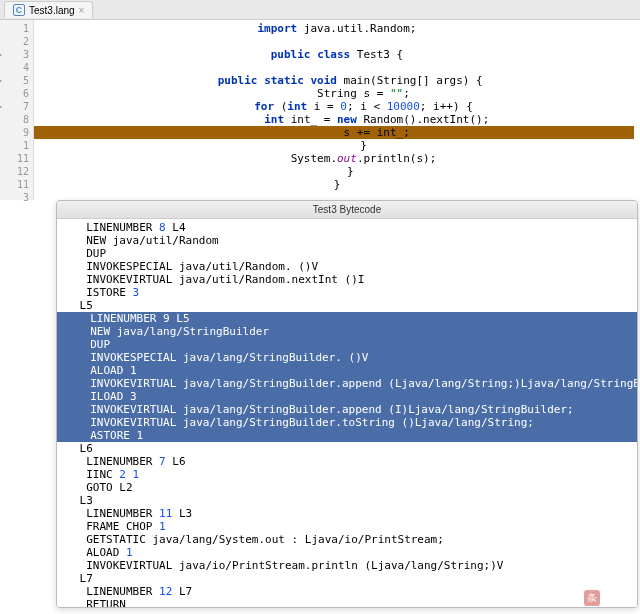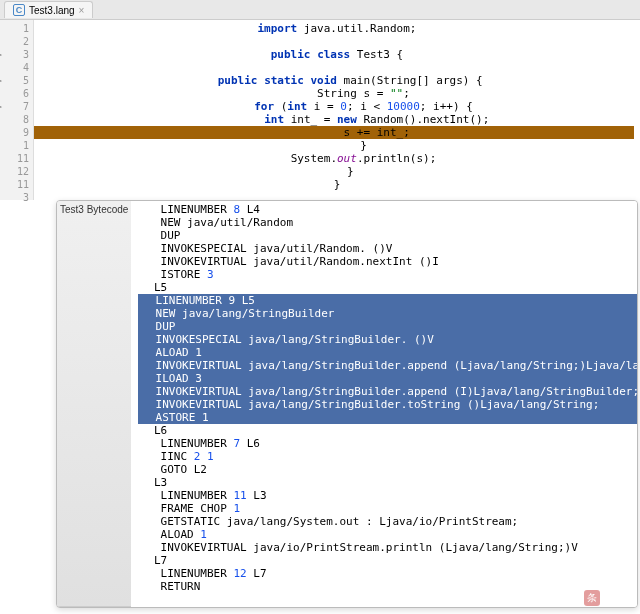--- a/index.html
+++ b/index.html
@@ -103,21 +103,21 @@
     top: 200px;
     left: 56px;
     right: 2px;
     bottom: 6px;
     background: #f5f5f5;
     border: 1px solid #bbb;
     border-radius: 4px;
     box-shadow: 0 2px 6px rgba(0,0,0,0.15);
     overflow: hidden;
     display: flex;
-    flex-direction: row;
+    flex-direction: column;
   }
   .bytecode-title {
     text-align: center;
     font-family: -apple-system, sans-serif;
     font-size: 10px;
     padding: 3px;
     background: linear-gradient(#f0f0f0,#e0e0e0);
     border-bottom: 1px solid #ccc;
     color: #333;
   }
@@ -127,23 +127,22 @@
     padding: 2px 0;
     line-height: 13px;
     overflow: hidden;
     white-space: pre;
     font-size: 11px;
   }
   .bc-line { padding-left: 16px; }
   .bc-sel {
     background: #4a6da7;
     color: #fff;
-    padding-left: 4px;
+    padding-left: 20px;
     display: block;
-    margin-left: 7px;
   }
   .bc-num { color: #1750eb; }
   .bc-sel .bc-num { color: #fff; }
   .watermark {
     position: absolute;
     bottom: 8px;
     right: 40px;
     font-family: sans-serif;
     font-size: 12px;
     color: rgba(0,0,0,0.35);

